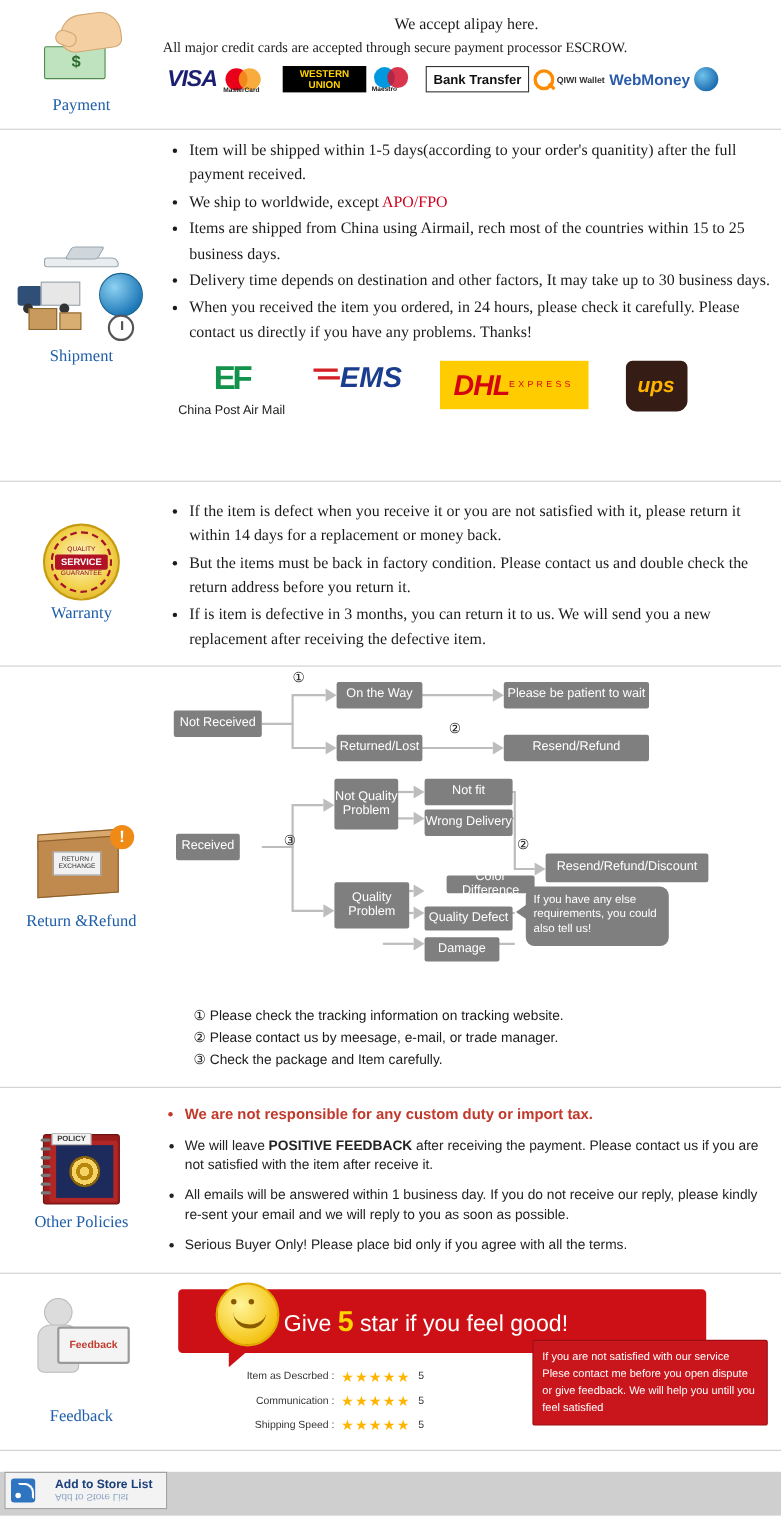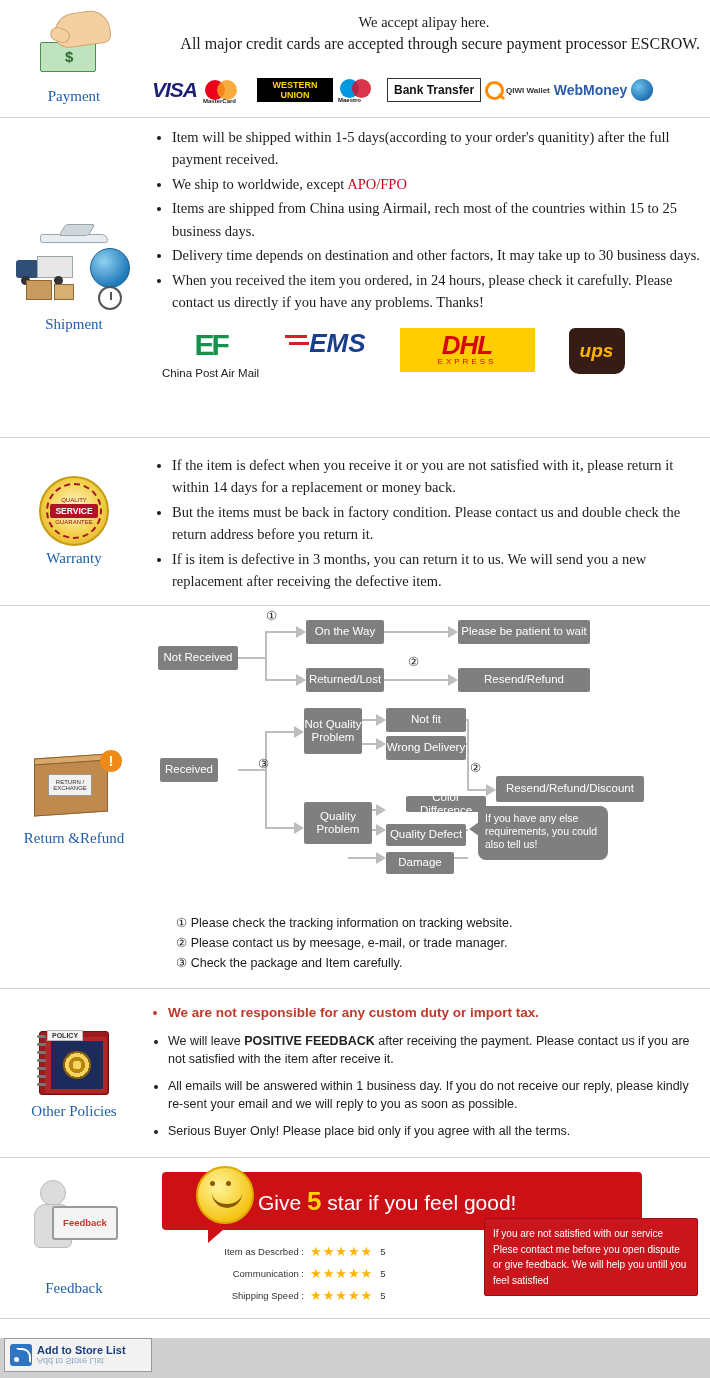--- a/index.html
+++ b/index.html
@@ -34,21 +34,21 @@
     font-family:"Liberation Serif", serif;
     font-size:15px;
     color:#1f5fa9;
     margin-top:4px;
     text-align:center;
   }
   .body-col { flex:1 1 auto; padding:8px 10px 8px 0; }
 
   
   .pay-line1 { text-align:center; font-size:14.5px; margin:6px 0 4px; }
-  .pay-line2 { text-align:right; font-size:16px; margin:0 0 24px; }
+  .pay-line2 { text-align:left; font-size:13px; margin:0 0 8px; }
   .pay-logos { display:flex; align-items:center; gap:4px; padding-left:4px; }
   .lg { height:24px; display:flex; align-items:center; justify-content:center;
         font-family:"Liberation Sans", sans-serif; font-weight:bold; }
   .lg-visa { color:#1a1f71; font-size:21px; font-style:italic; letter-spacing:-1px; }
   .lg-mc { background:#fff; position:relative; width:52px; height:26px; }
   .lg-mc .c1, .lg-mc .c2 { position:absolute; top:3px; width:20px; height:20px; border-radius:50%; }
   .lg-mc .c1 { left:4px; background:#eb001b; }
   .lg-mc .c2 { left:16px; background:#f79e1b; opacity:.85; }
   .lg-mc span { position:absolute; bottom:-1px; left:2px; font-size:6px; color:#222; }
   .lg-wu { background:#000; color:#ffd400; font-size:9px; line-height:10px;
@@ -76,21 +76,21 @@
   
   .carriers { display:flex; align-items:flex-start; margin:14px 0 4px; padding-left:14px; gap:34px; }
   .carrier { display:flex; flex-direction:column; align-items:center; }
   .carrier .lbl { font-family:"Liberation Sans", sans-serif; font-size:11.5px; color:#222; margin-top:5px; }
   .cp { font-family:"Liberation Sans", sans-serif; color:#12924a; font-weight:bold;
         font-size:30px; letter-spacing:-3px; line-height:34px; }
   .ems { font-family:"Liberation Sans", sans-serif; color:#1b3d8f; font-weight:bold;
          font-style:italic; font-size:26px; position:relative; padding-left:16px; }
   .ems:before { content:""; position:absolute; left:-8px; top:7px; width:22px; height:3px; background:#d42127; }
   .ems:after { content:""; position:absolute; left:-4px; top:14px; width:20px; height:3px; background:#d42127; }
-  .dhl { background:#ffcc00; width:135px; height:44px; display:flex; flex-direction:column;
+  .dhl { background:#ffcc00; width:135px; height:44px; display:flex; 
          align-items:center; justify-content:center; }
   .dhl .t { color:#d40511; font-weight:bold; font-style:italic; font-size:26px;
             font-family:"Liberation Sans", sans-serif; letter-spacing:-1px; line-height:24px; }
   .dhl .s { color:#d40511; font-size:8px; letter-spacing:3px; font-family:"Liberation Sans", sans-serif; }
   .ups { background:#351c15; width:56px; height:46px; border-radius:6px 6px 10px 10px;
          display:flex; align-items:center; justify-content:center; }
   .ups span { color:#ffb500; font-family:"Liberation Sans", sans-serif; font-weight:bold;
               font-style:italic; font-size:19px; }
 
   
@@ -266,21 +266,21 @@
                           height:8px; background:#555; }
 
   
   .footer {
     position:absolute; left:0; bottom:0; width:710px; height:40px;
     background:#cfcfcf;
   }
   .store-btn {
     position:absolute; left:4px; bottom:6px; width:148px; height:34px;
     background:#f3f3f3; border:1px solid #9b9b9b;
-    display:flex; align-items:center; gap:5px; padding:0 5px;
+    display:flex; align-items:center; gap:18px; padding:0 5px;
   }
   .store-btn .rss { width:22px; height:22px; background:#2f74c0; border-radius:3px;
                     position:relative; }
   .store-btn .rss:after { content:""; position:absolute; left:4px; bottom:4px; width:5px;
                           height:5px; border-radius:50%; background:#fff;
                           box-shadow:0 0 0 0 #fff; }
   .store-btn .rss:before { content:""; position:absolute; left:6px; top:4px; width:11px;
                            height:11px; border:2px solid #fff; border-left-color:transparent;
                            border-bottom-color:transparent; border-radius:0 9px 0 0; }
   .store-btn .lbl { font-family:"Liberation Sans", sans-serif; font-size:11px;

